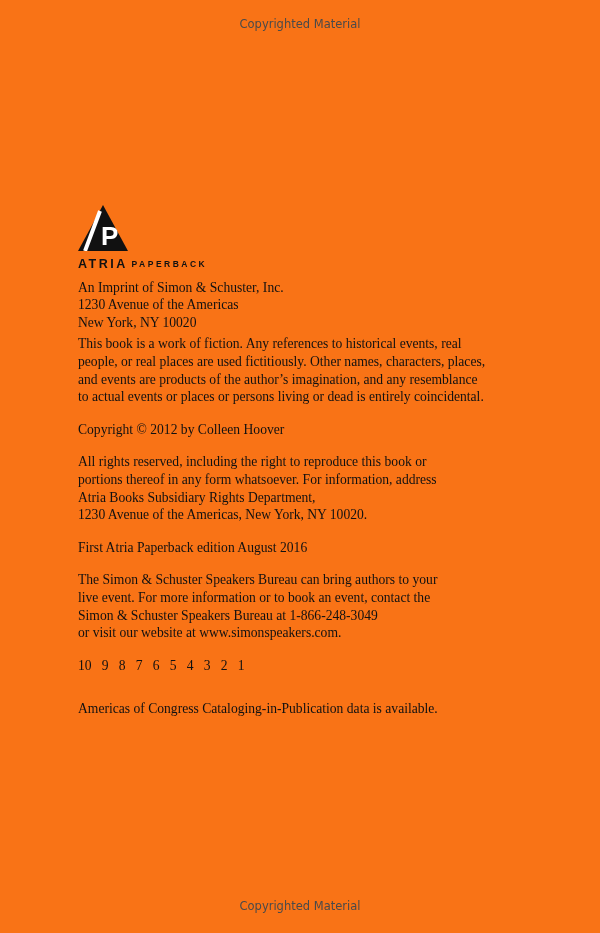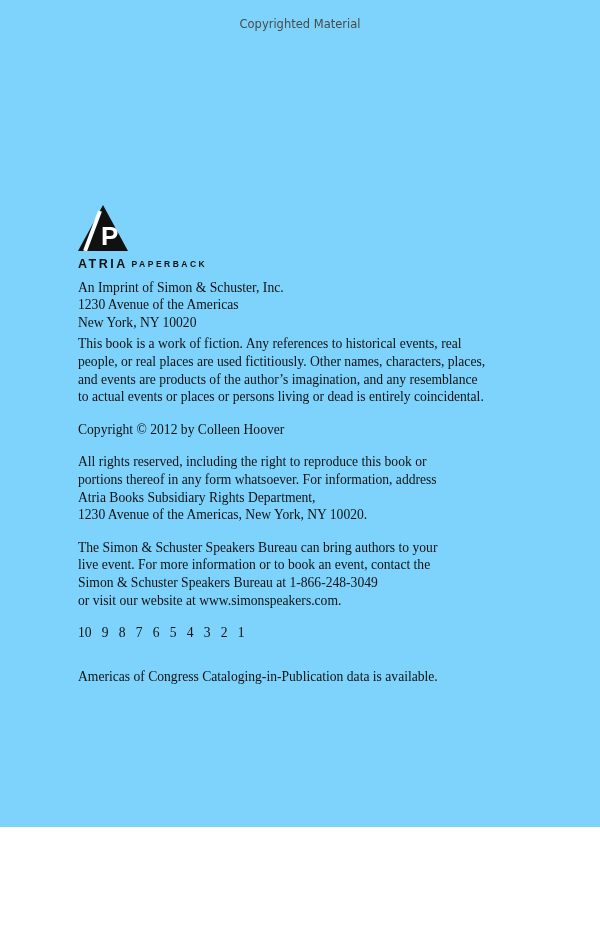--- a/index.html
+++ b/index.html
@@ -3,22 +3,22 @@
 <meta charset="utf-8">
 <style>
   html, body {
     margin: 0;
     padding: 0;
     background: #ffffff;
   }
   .page {
     position: relative;
     width: 600px;
-    height: 827px;
-    background: #7dd3fc;
+    height: 933px;
+    background: #f97316;
     overflow: hidden;
     font-family: "Liberation Serif", serif;
     color: #111111;
   }
   .watermark {
     position: absolute;
     left: 0;
     right: 0;
     text-align: center;
     font-family: "DejaVu Sans", sans-serif;
@@ -100,20 +100,21 @@
 and events are products of the author’s imagination, and any resemblance
 to actual events or places or persons living or dead is entirely coincidental.</p>
 
     <p>Copyright © 2012 by Colleen Hoover</p>
 
     <p>All rights reserved, including the right to reproduce this book or
 portions thereof in any form whatsoever. For information, address
 Atria Books Subsidiary Rights Department,
 1230 Avenue of the Americas, New York, NY 10020.</p>
 
+    <p>First Atria Paperback edition August 2016</p>
 
 
     <p>The Simon &amp; Schuster Speakers Bureau can bring authors to your
 live event. For more information or to book an event, contact the
 Simon &amp; Schuster Speakers Bureau at 1-866-248-3049
 or visit our website at www.simonspeakers.com.</p>
 
 
     <p class="print-line">10   9   8   7   6   5   4   3   2   1</p>
 

